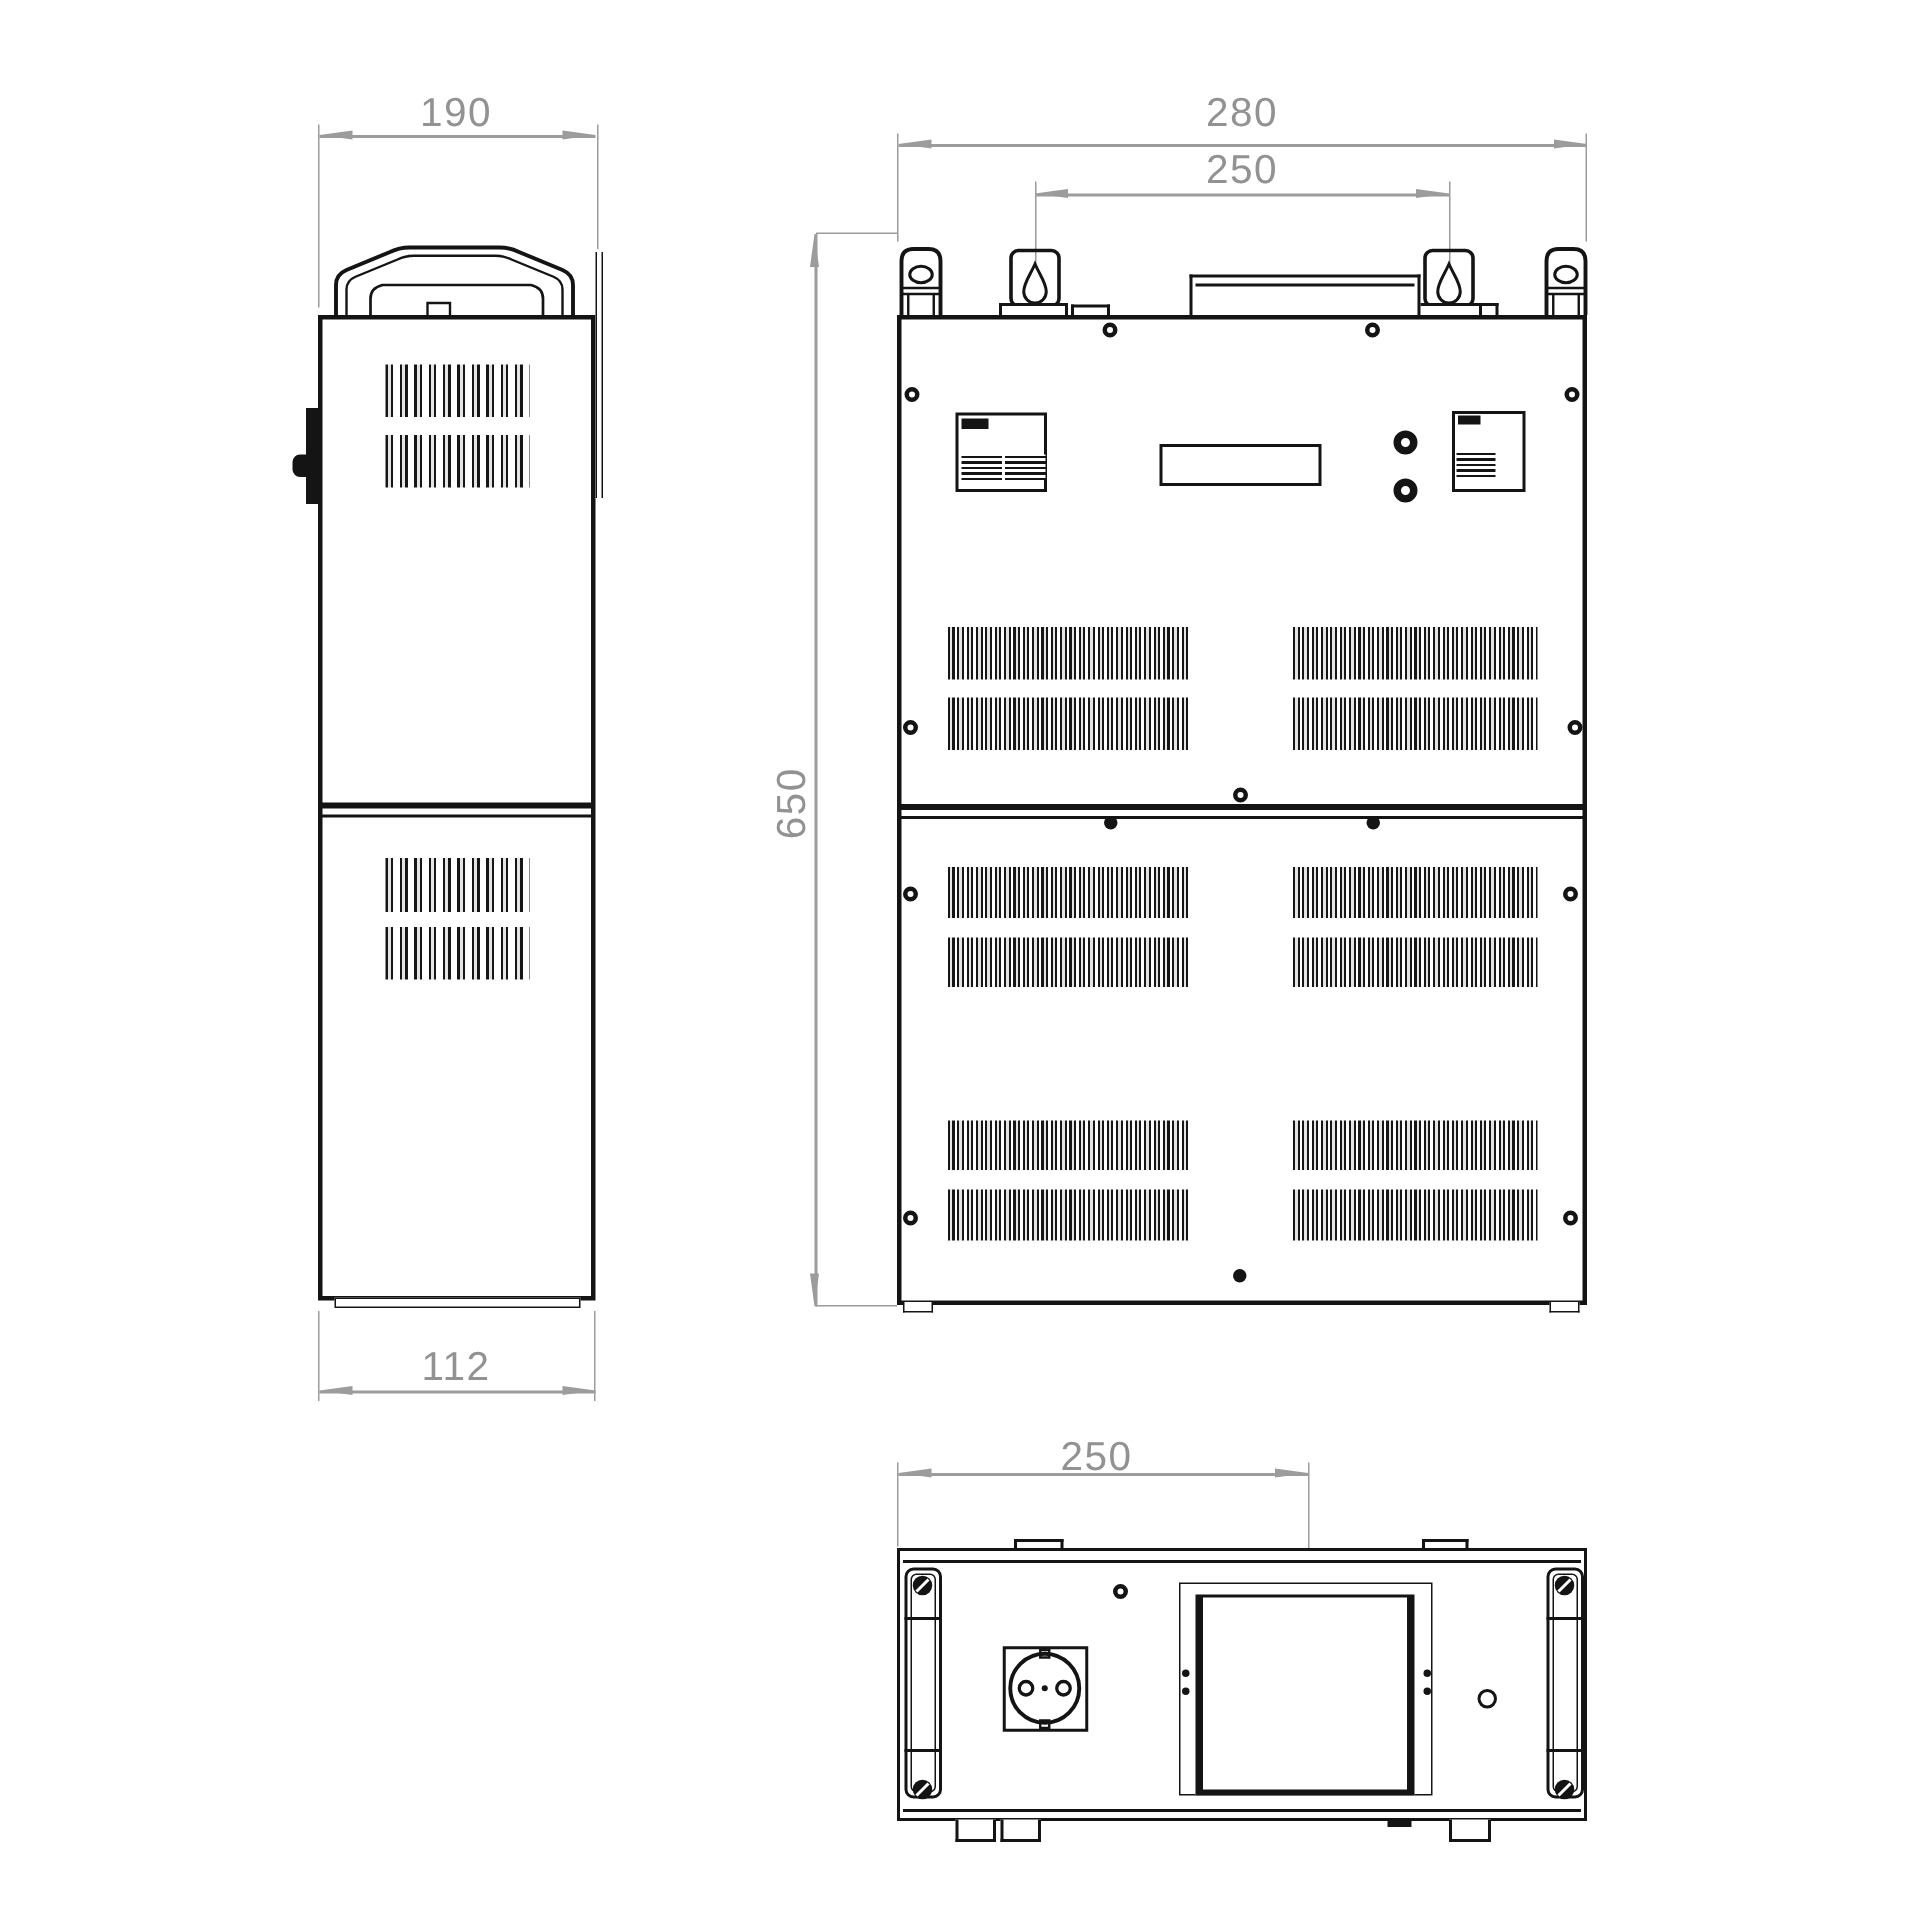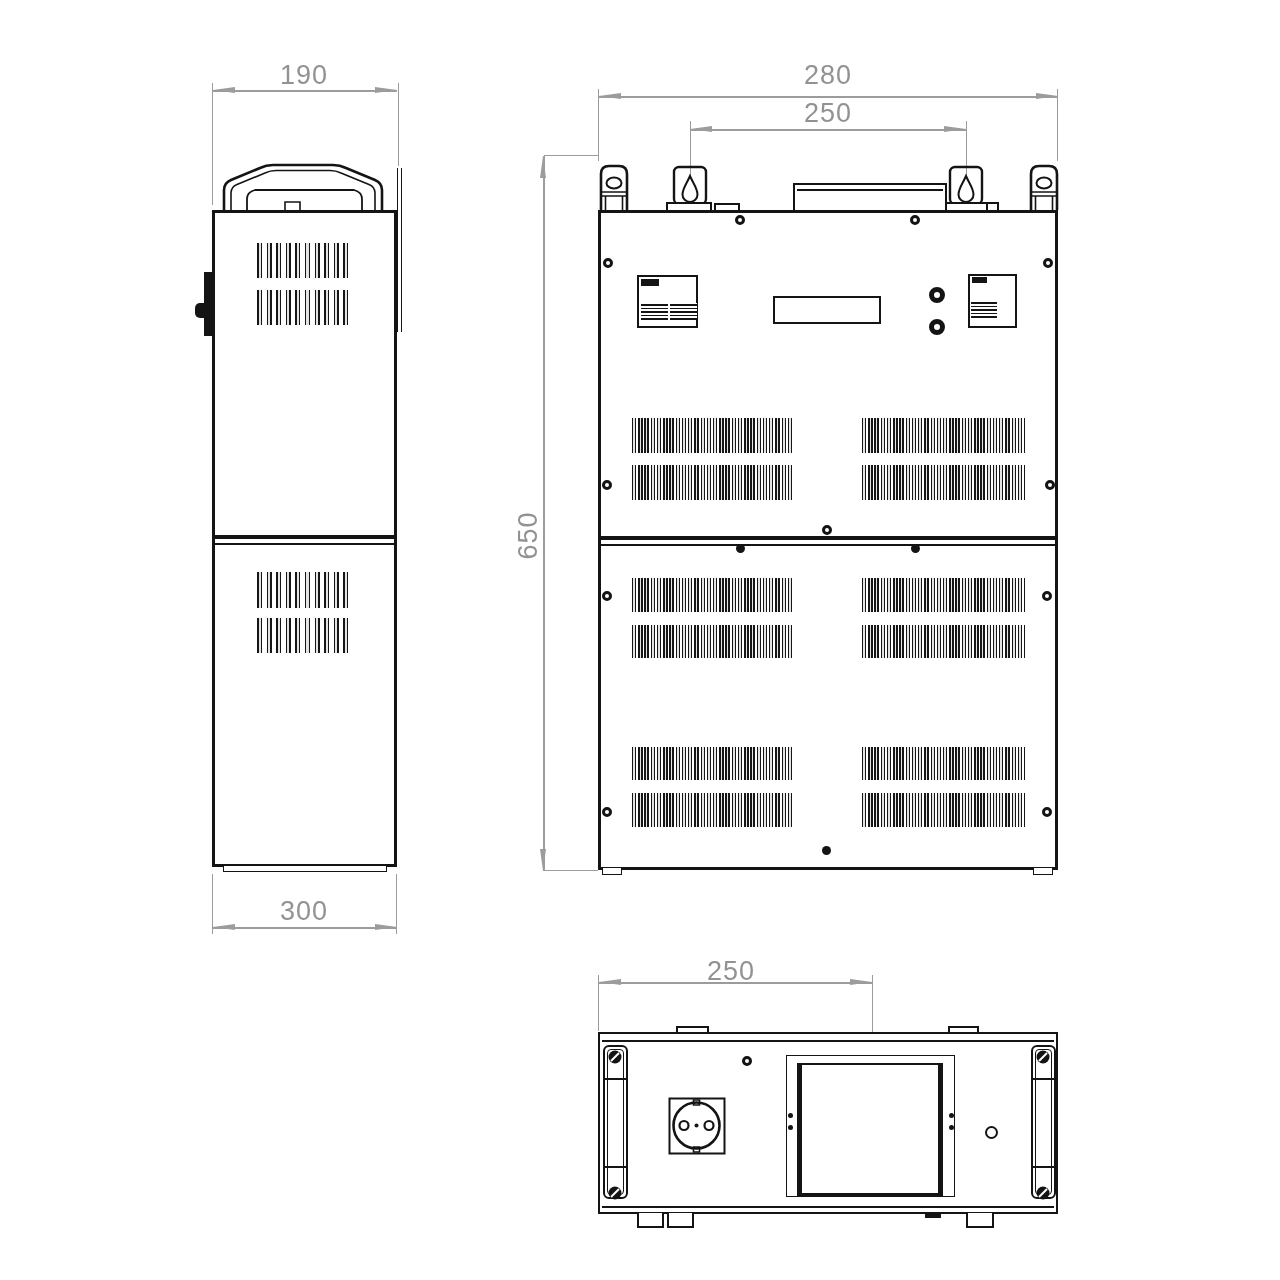--- a/index.html
+++ b/index.html
@@ -68,21 +68,21 @@
     <div class="vent-s" style="left:257px;top:572px;width:96px;height:36px;"></div>
     <div class="vent-s" style="left:257px;top:618px;width:96px;height:35px;"></div>
 
     <div class="hair" style="left:223px;top:865px;width:164px;height:7px;"></div>
 
     <div class="dl" style="left:212px;top:874px;width:1px;height:60px;"></div>
     <div class="dl" style="left:396px;top:874px;width:1px;height:60px;"></div>
     <div class="dl" style="left:213px;top:927px;width:184px;height:1.5px;"></div>
     <div class="ar l" style="left:213px;top:924px;"></div>
     <div class="ar r" style="left:375px;top:924px;"></div>
-    <div class="dt" style="left:269px;top:898px;width:70px;">300</div>
+    <div class="dt" style="left:269px;top:898px;width:70px;">112</div>
   </div>
 
   <div class="abs" style="left:460px;top:0;width:820px;height:960px;">
 
     <div class="dt" style="left:333px;top:62px;width:70px;">280</div>
     <div class="dl" style="left:139px;top:96px;width:459px;height:1.5px;"></div>
     <div class="ar l" style="left:139px;top:93px;"></div>
     <div class="ar r" style="left:576px;top:93px;"></div>
     <div class="dl" style="left:138px;top:89px;width:1px;height:72px;"></div>
     <div class="dl" style="left:597px;top:89px;width:1px;height:72px;"></div>

